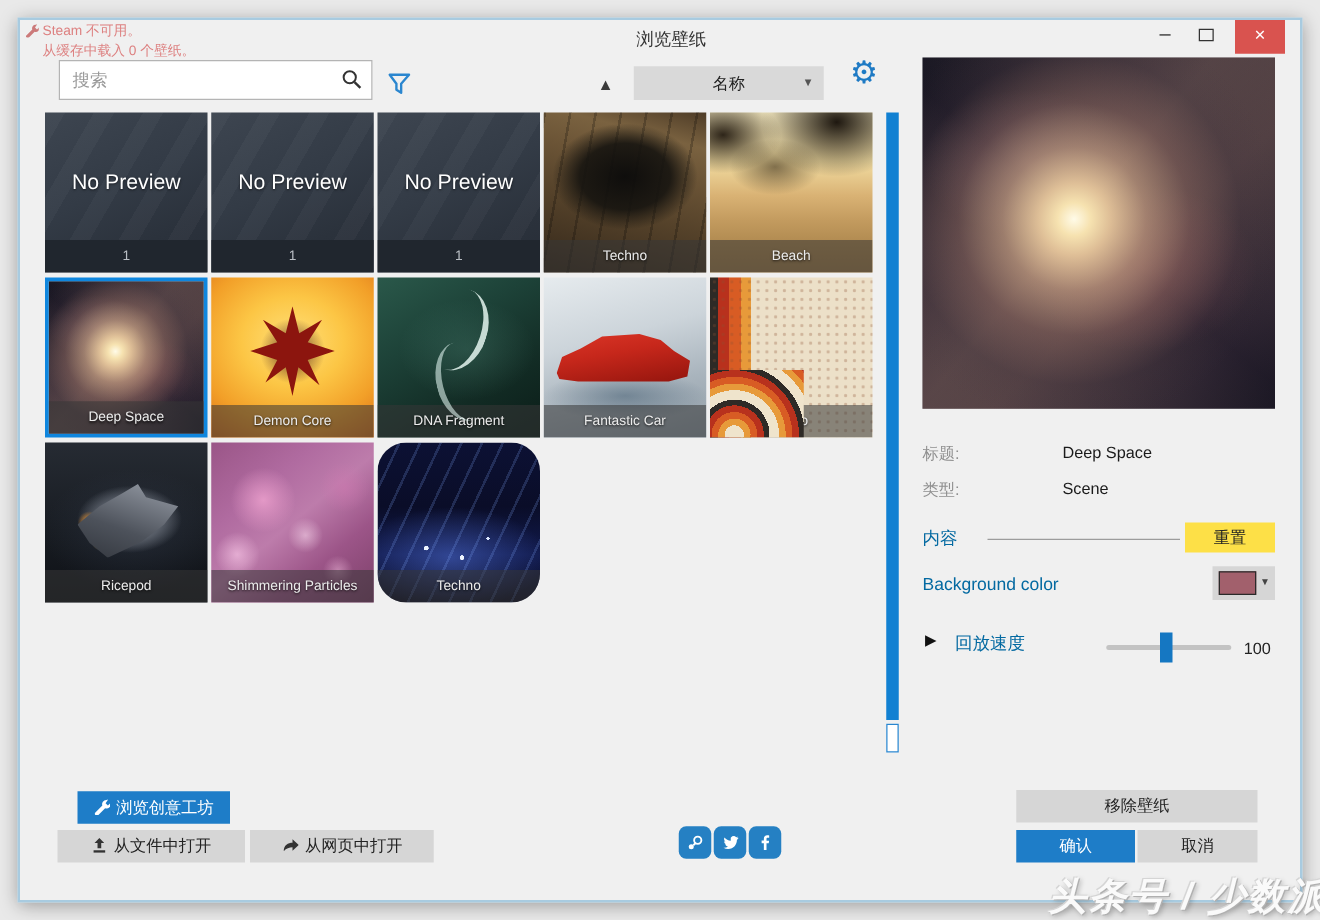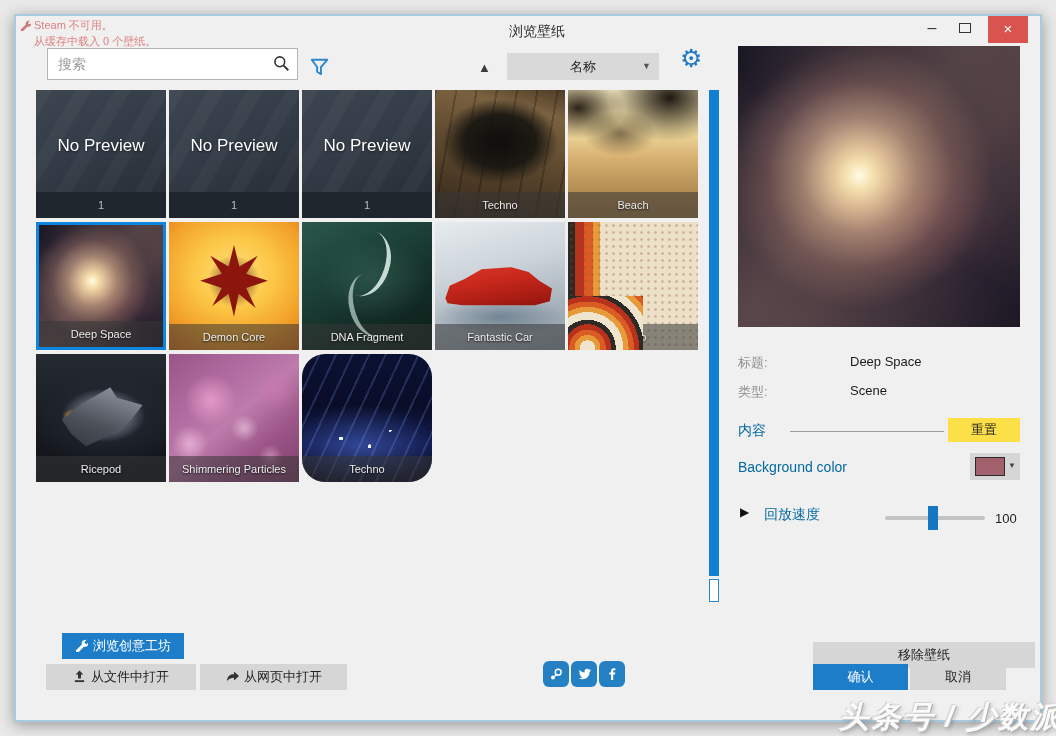--- a/index.html
+++ b/index.html
@@ -166,21 +166,21 @@
   .fbtn svg{vertical-align:-2px;margin-right:5px;}
   .fbtn.blue{background:#1e7dc8;color:#fff;}
   .fbtn.gray{background:#d6d6d6;color:#222;}
   .b-workshop{left:30px;top:617px;width:122px;margin-left:16px;}
   .b-store{left:184px;top:617px;width:147px;}
   .b-file{left:30px;top:648px;width:150px;}
   .b-url{left:184px;top:648px;width:147px;}
   .social{position:absolute;left:527px;top:645px;display:flex;gap:2px;}
   .social a{display:block;width:26px;height:26px;background:#2580c3;border-radius:6px;position:relative;cursor:pointer;}
   .social svg{position:absolute;left:6px;top:6px;}
-  .b-remove{left:797px;top:616px;width:222px;margin-top:10px;}
+  .b-remove{left:797px;top:616px;width:193px;}
   .b-ok{left:797px;top:648px;width:95px;}
   .b-cancel{left:894px;top:648px;width:96px;}
 
   .watermark{position:absolute;right:-6px;bottom:-2px;font-size:30px;font-weight:bold;font-style:italic;
     letter-spacing:2px;color:#fafafa;white-space:nowrap;
     text-shadow:1px 1px 0 #b0b0b0,-1px -1px 0 #d5d5d5,2px 2px 4px rgba(0,0,0,0.25);}
 </style>
 </head>
 <body>
 

